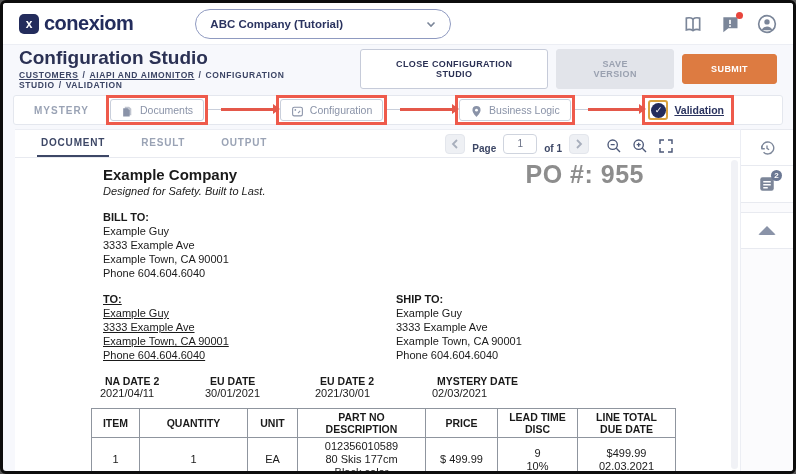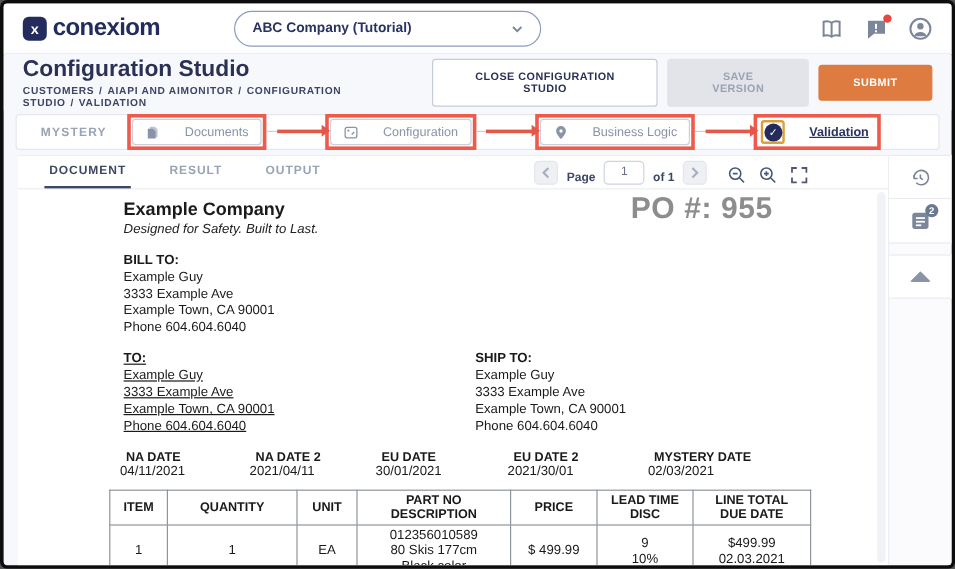--- a/index.html
+++ b/index.html
@@ -24,36 +24,36 @@
   .tb-icon { position:relative; width:20px; height:20px; cursor:pointer; }
   .tb-icon svg { width:100%; height:100%; }
   .red-dot { position:absolute; top:-2px; right:-3px; width:7px; height:7px; border-radius:50%;
     background:#e8453c; }
 
   
   .pagehead { position:absolute; top:43px; left:0; right:0; height:46px; background:#f7f8fc;
     display:flex; align-items:center; padding:0 16px; }
   .page-title { font-size:19px; font-weight:bold; color:#2b3154; line-height:1.05; }
   .crumbs { margin-top:2px; font-size:8.5px; font-weight:bold; letter-spacing:0.6px; color:#3c4565; }
-  .crumbs .link { cursor:pointer; }
+  .crumbs .link { text-decoration:underline; cursor:pointer; }
   .crumbs .sep { color:#3c4565; margin:0 4px; }
   .actions { margin-left:auto; display:flex; align-items:center; gap:8px; }
   .btn { font-family:inherit; font-size:9px; font-weight:bold; letter-spacing:0.4px;
     padding:9px 28px; border-radius:3px; cursor:pointer; }
   .btn-outline { background:#fff; border:1px solid #c6cbd9; color:#2b3154; }
   .btn-disabled { background:#e2e4ea; border:1px solid #e2e4ea; color:#9aa1b0; cursor:default; }
   .btn-primary { background:#dd7b41; border:1px solid #dd7b41; color:#fff; }
 
   
   .progress { position:absolute; top:92px; left:10px; right:10px; height:30px; background:#fff;
     border:1px solid #e4e7ee; border-radius:3px; display:flex; align-items:center; }
   .progress-label { font-size:10px; font-weight:bold; letter-spacing:1px; color:#9aa3b5;
     margin-left:20px; width:72px; flex:none; }
   .anno { flex:none; border:3px solid #ee5a4b; padding:1px; background:#fff; }
-  .step { display:flex; align-items:center; gap:20px; border:1px solid #c9cfdb; border-radius:3px;
+  .step { display:flex; align-items:center; gap:6px; border:1px solid #c9cfdb; border-radius:3px;
     background:#fff; padding:2px 10px; height:22px; cursor:pointer;text-align:center; }
   .step-label { font-size:10.5px; color:#8a93a8; white-space:nowrap; }
   .step-icon { width:13px; height:13px; color:#8a93a8; flex:none; }
   .step-icon svg { width:100%; height:100%; }
   .step-validation { border:none; padding:2px 6px 2px 2px; }
   .check-wrap { width:20px; height:20px; border:2px solid #d9a13d; border-radius:3px;
     display:flex; align-items:center; justify-content:center; background:#fff; }
   .check-circle { width:15px; height:15px; border-radius:50%; background:#232c5c; color:#fff;
     display:flex; align-items:center; justify-content:center; font-size:9px; }
   .step-validation .step-label { color:#2a335f; font-weight:bold; text-decoration:underline; }
@@ -312,24 +312,20 @@
 
       <div class="abs addr addr-shipto">
         <div class="addr-label">SHIP TO:</div>
         <div>Example Guy</div>
         <div>3333 Example Ave</div>
         <div>Example Town, CA 90001</div>
         <div>Phone 604.604.6040</div>
       </div>
 
       <div class="abs dates">
-        <div class="date-col dc0">
-          <div class="dlabel">NA DATE</div>
-          <div>04/11/2021</div>
-        </div>
         <div class="date-col dc1">
           <div class="dlabel">NA DATE 2</div>
           <div>2021/04/11</div>
         </div>
         <div class="date-col dc2">
           <div class="dlabel">EU DATE</div>
           <div>30/01/2021</div>
         </div>
         <div class="date-col dc3">
           <div class="dlabel">EU DATE 2</div>

